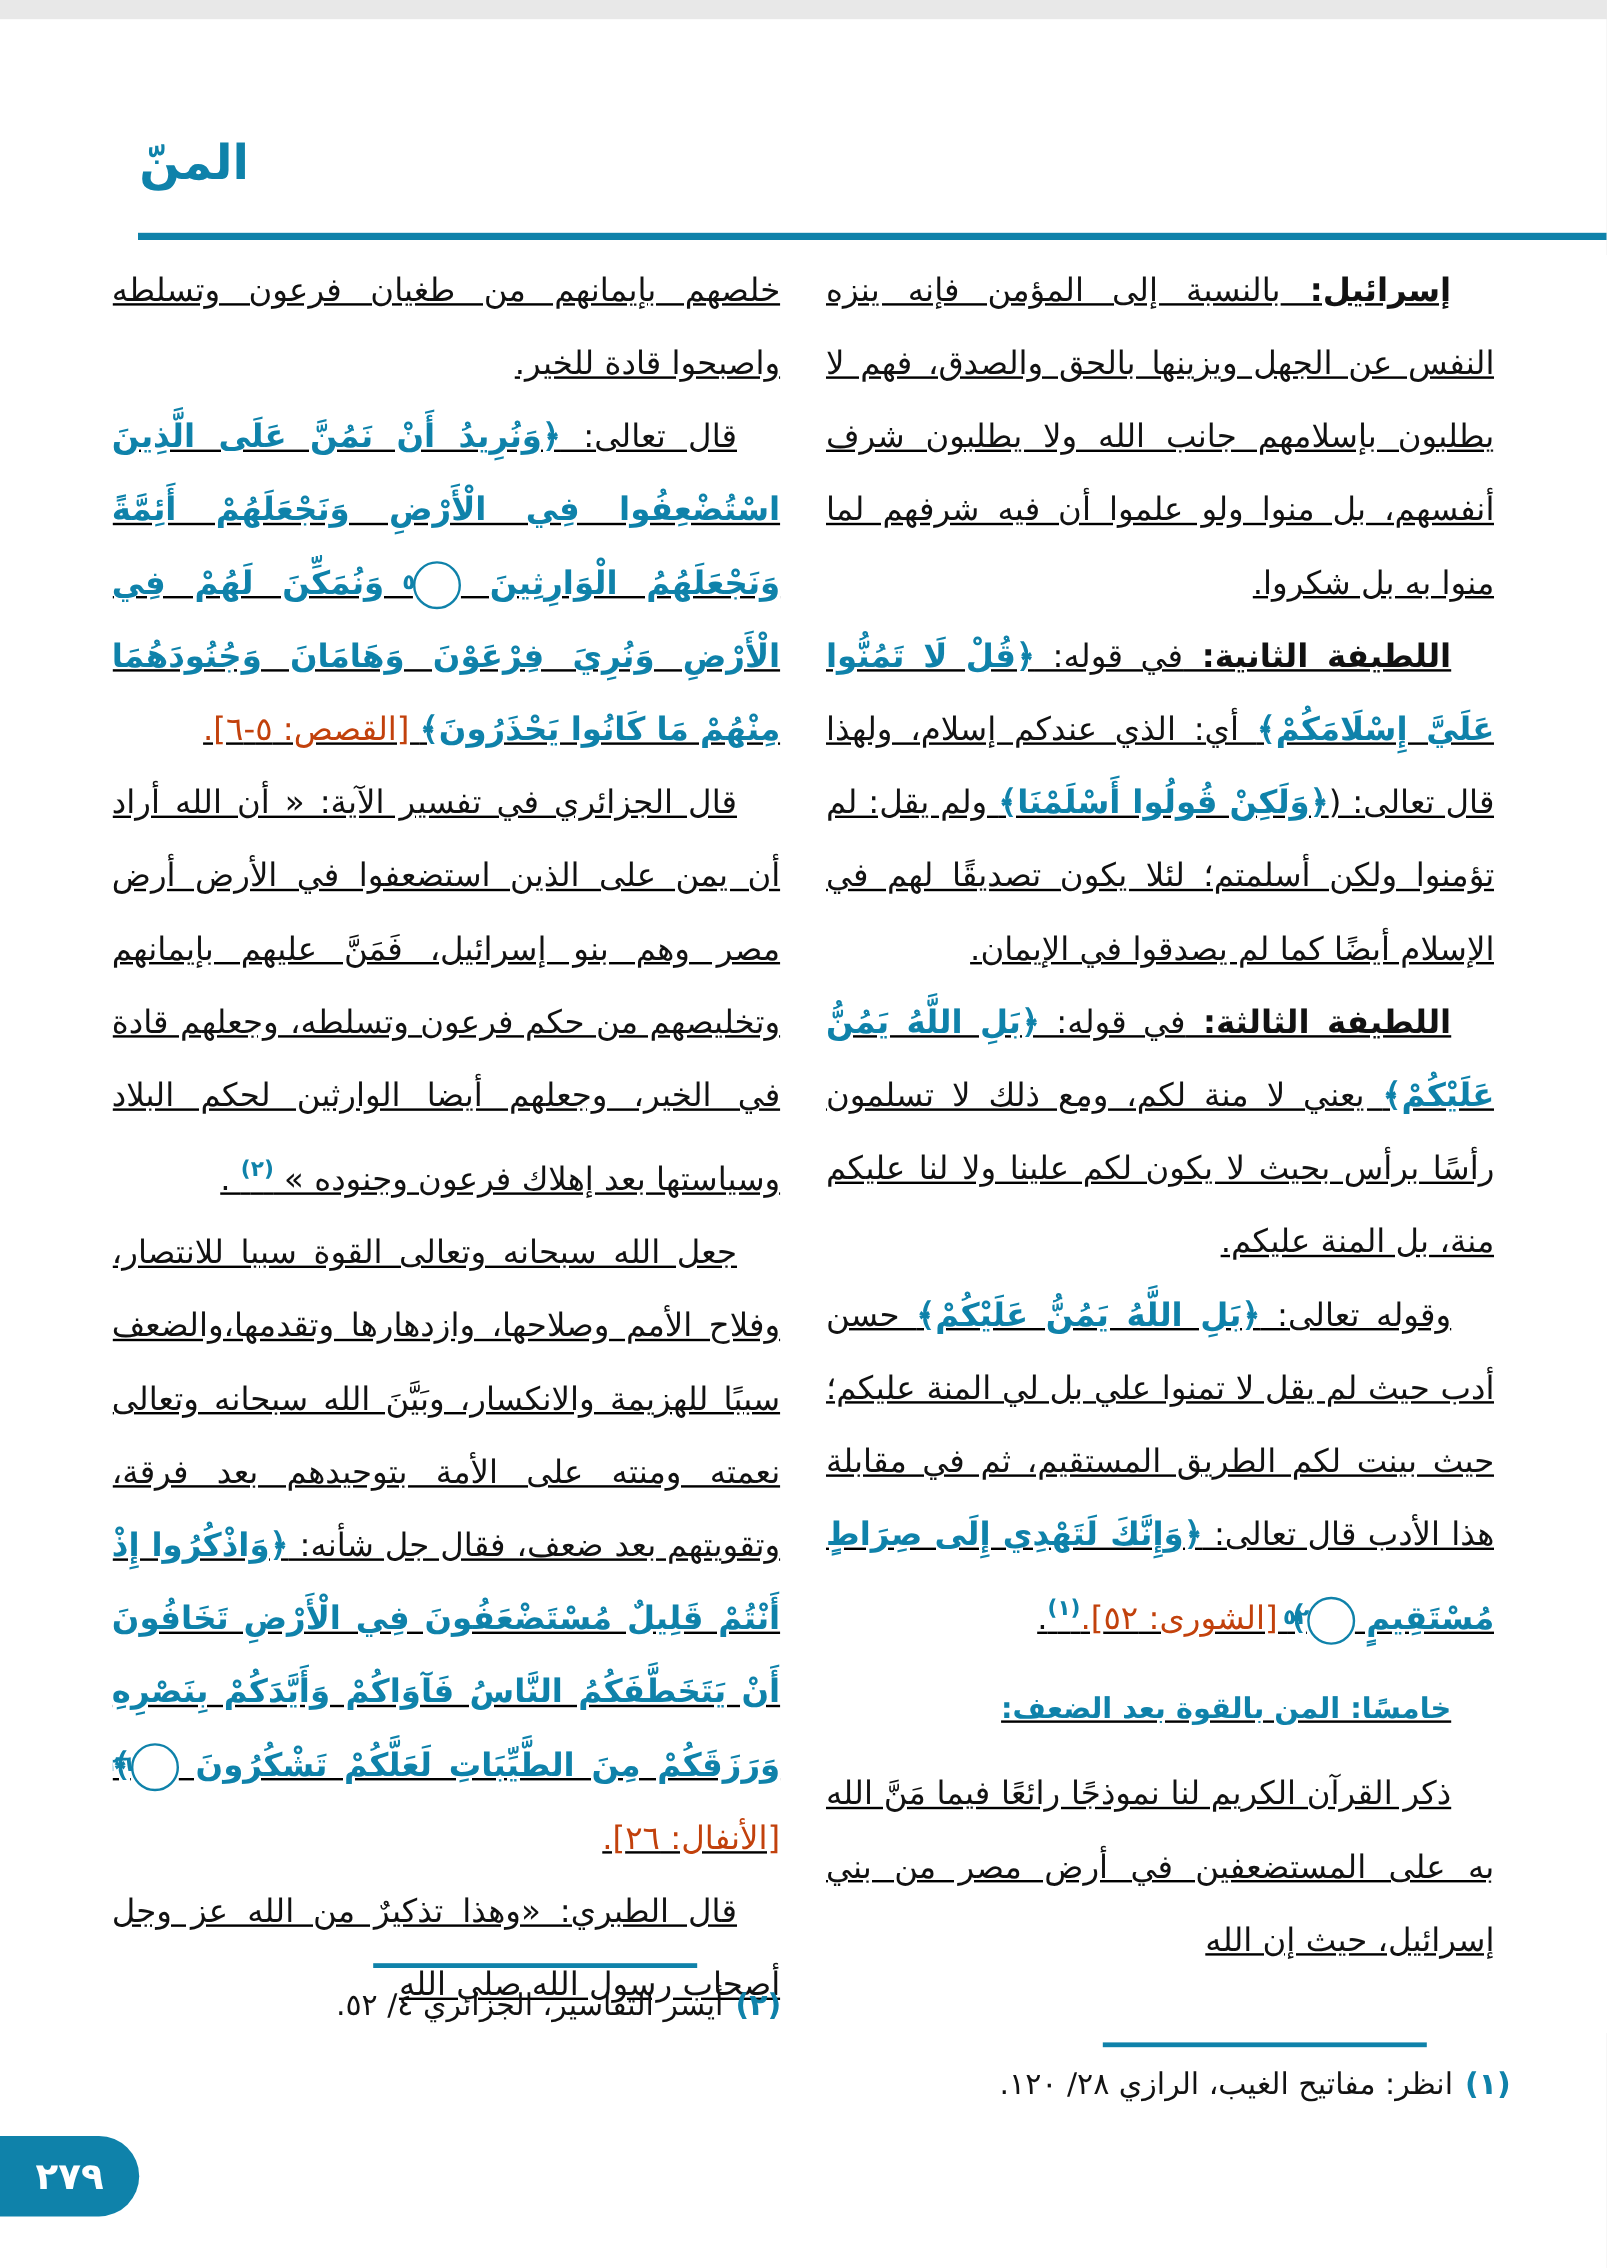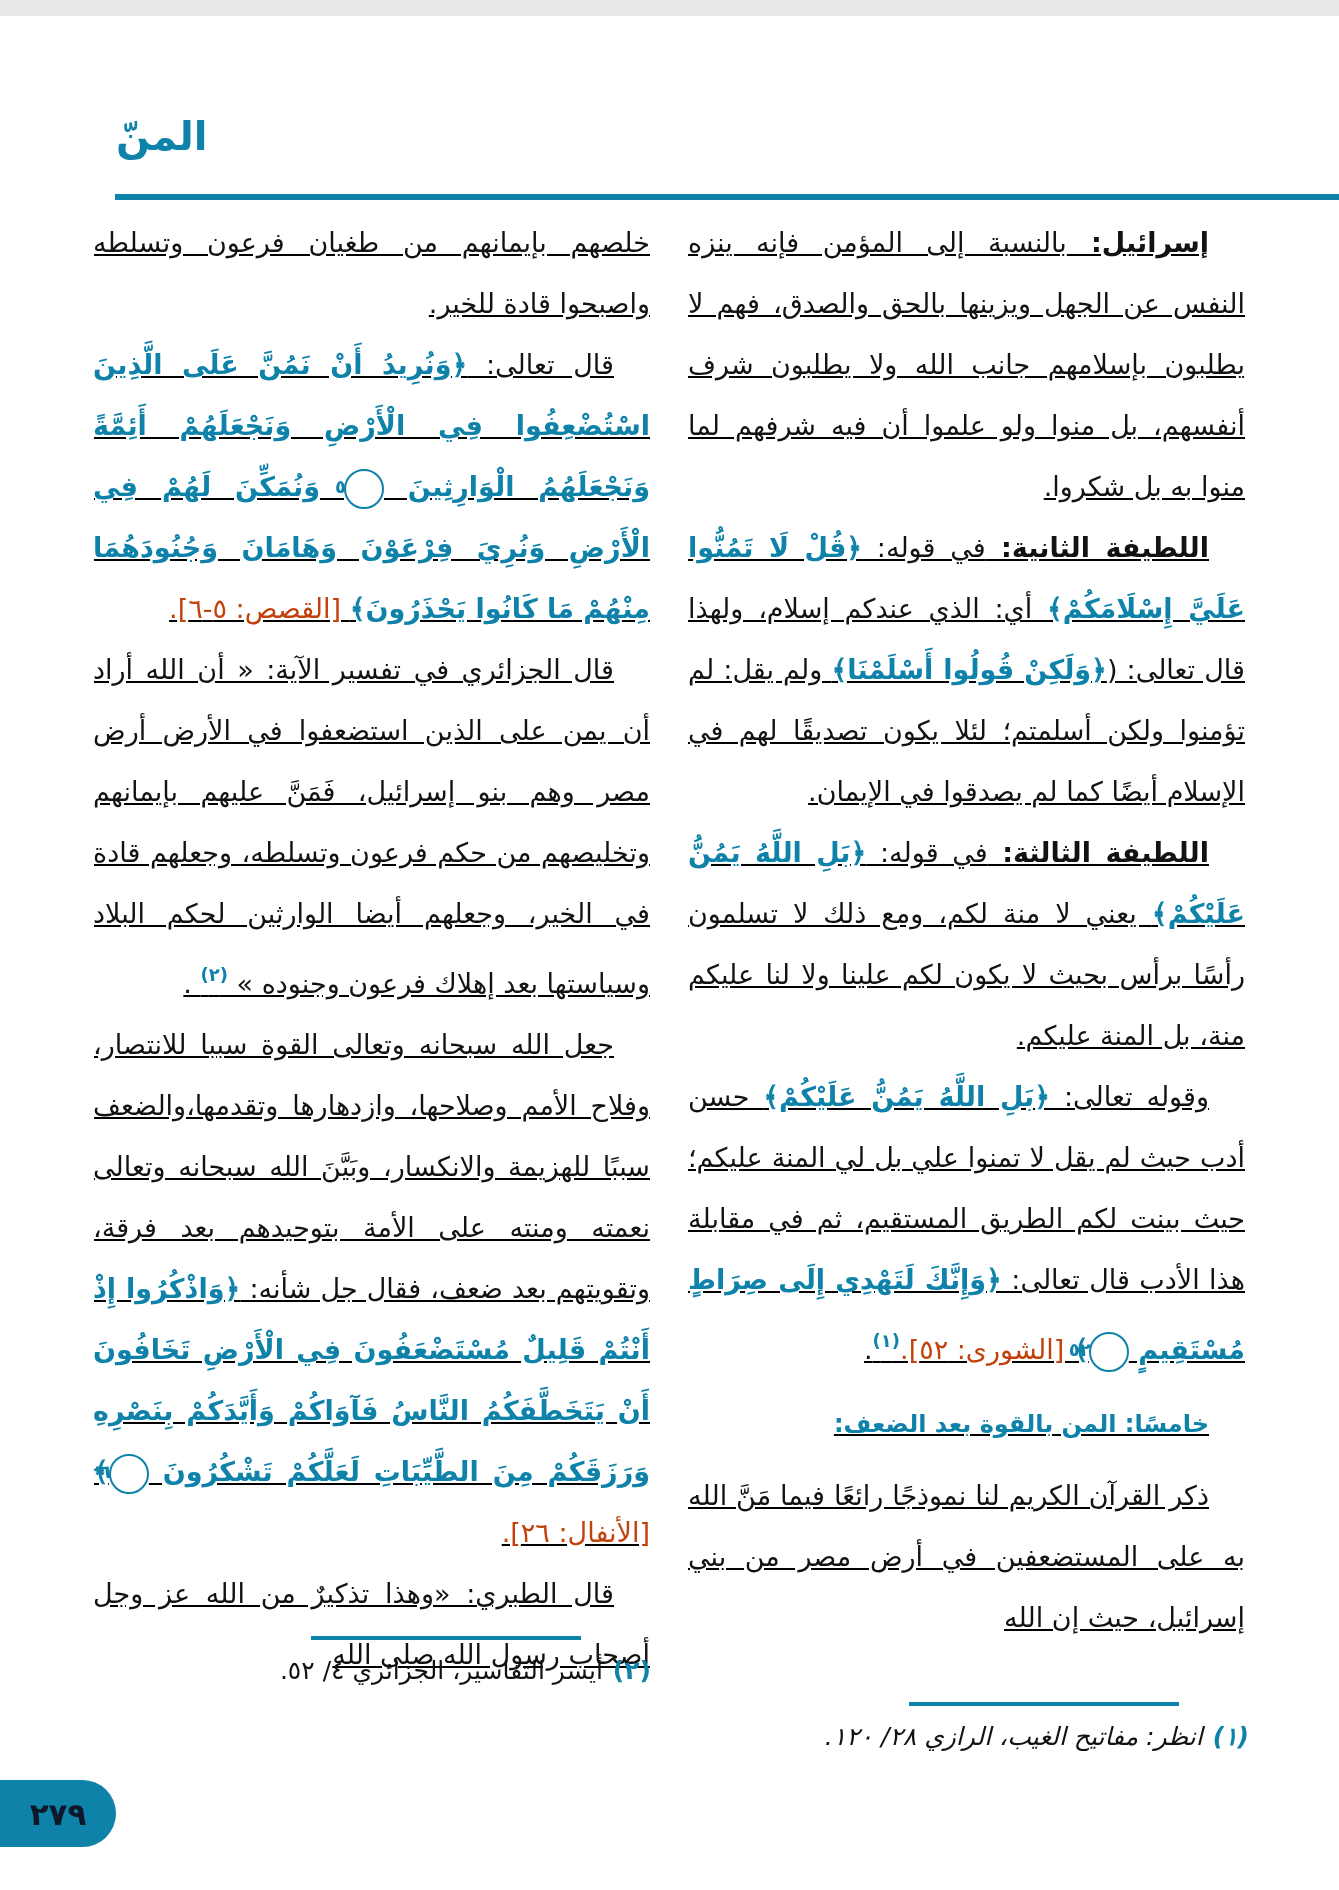--- a/index.html
+++ b/index.html
@@ -41,31 +41,31 @@
   .seg-ayah{
     display:inline-block; width:36px; height:36px; line-height:32px;
     border:2px solid var(--accent); border-radius:50%;
     text-align:center; color:var(--accent); font-size:18px; font-weight:bold;
     vertical-align:middle; box-shadow:0 0 0 2px #fff inset;
   }
   
   .footnote{
     position:absolute; width:557px; font-size:25px; color:#121212;
   }
-  .footnote.fn-right{ right:90px; top:1686px;font-style:italic; }
+  .footnote.fn-right{ right:80px; top:1686px; }
   .footnote.fn-left{ left:94px; top:1620px; }
   .fn-rule{ width:270px; height:4px; background:var(--accent);
             margin:0 70px 16px 0; }
   .fn-num{ color:var(--accent); margin-left:10px; font-weight:bold; }
   
   .page-badge{
     position:absolute; left:0; top:1764px; width:116px; height:67px;
     background:var(--accent); border-radius:0 34px 34px 0;
     display:flex; align-items:center; justify-content:center;
-    color:#0f172a; font-size:31px; font-weight:bold; direction:rtl;
+    color:#ffffff; font-size:31px; font-weight:bold; direction:rtl;
   }
   .website{
     position:absolute; left:152px; top:1776px;
     color:var(--accent); font-size:34px; letter-spacing:1px;
     direction:ltr; font-weight:bold;
   }
 </style>
 </head>
 <body>
 

